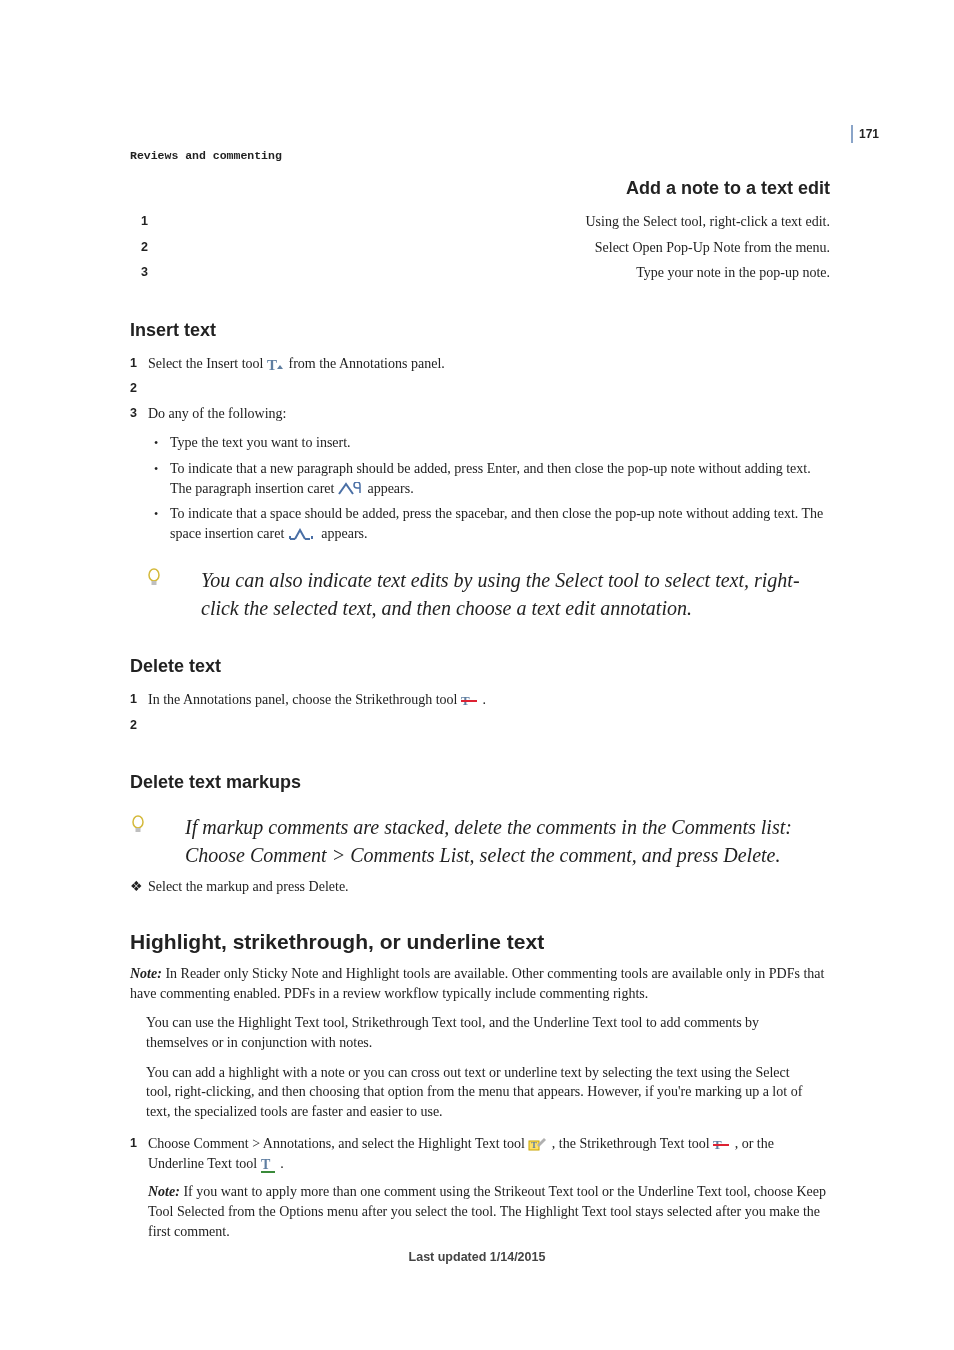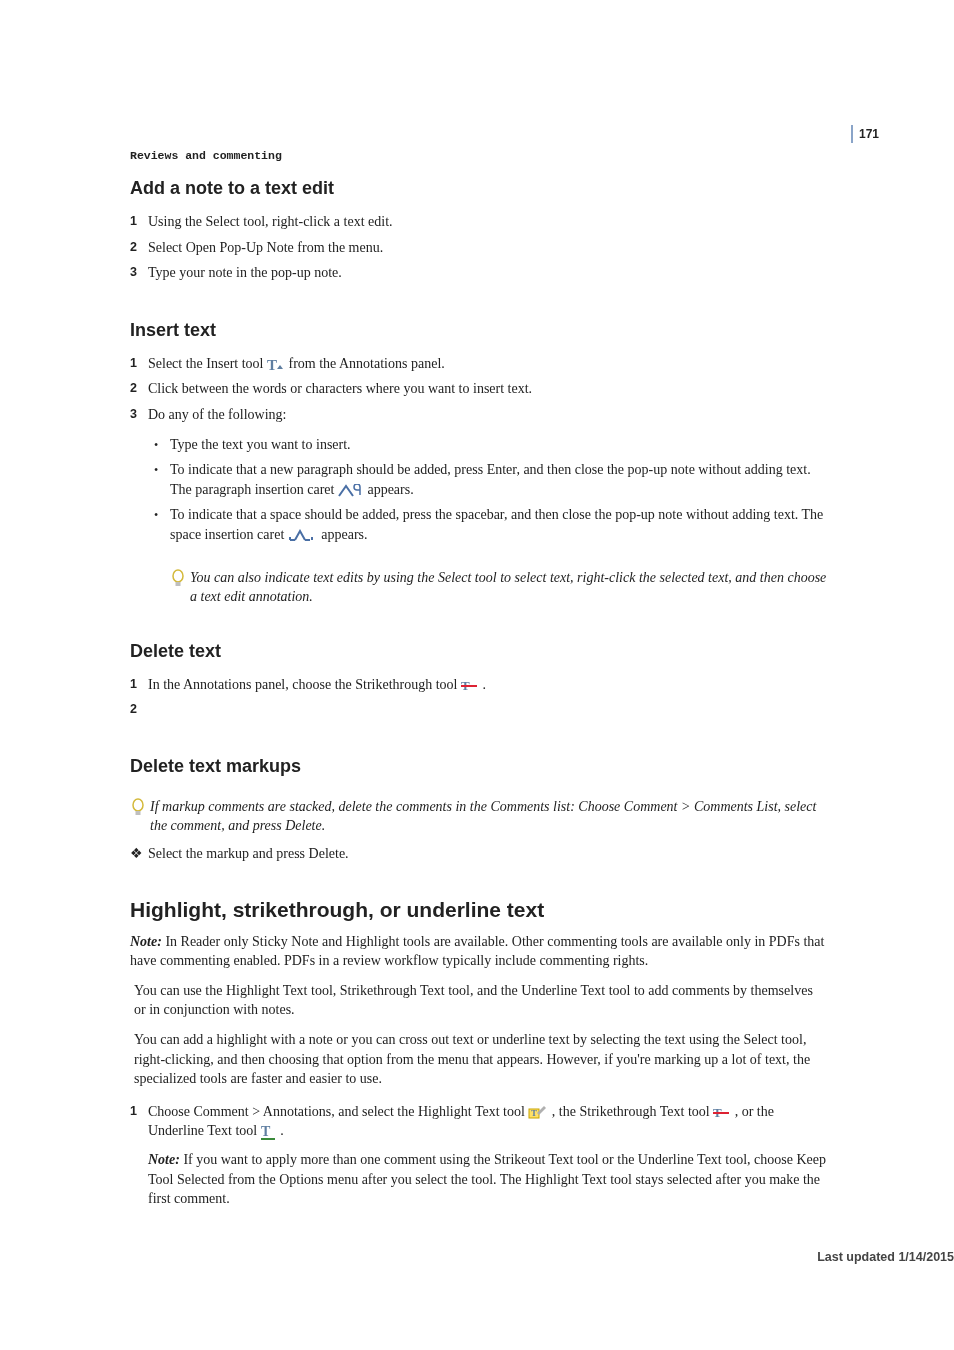--- a/index.html
+++ b/index.html
@@ -3,42 +3,42 @@
 <meta charset="utf-8">
 <style>
   html,body{margin:0;padding:0;background:#fff;color:#222;font-family:"Minion Pro","Times New Roman",Georgia,serif;}
   body{width:954px;min-height:1350px;position:relative;}
   .pagenum{position:absolute;top:125px;right:75px;font-family:"Myriad Pro","Segoe UI",Arial,sans-serif;font-weight:700;font-size:12px;border-left:2px solid #8aa4c8;padding:2px 0 2px 6px;}
   .content{position:absolute;left:130px;top:149px;width:700px;}
   .runhead{font-family:Liberation Mono, monospace;font-weight:700;font-size:11.5px;color:#222;margin-bottom:16px;}
   .h2{font-family:"Myriad Pro","Segoe UI",Arial,sans-serif;font-weight:700;font-size:18px;color:#222;margin:0 0 10px 0;}
   .h2big{font-family:"Myriad Pro","Segoe UI",Arial,sans-serif;font-weight:700;font-size:21px;color:#222;margin:0 0 10px 0;}
   .section{margin-top:34px;}
-  .section.first{margin-top:0;}
+  .section.first{margin-top:0;text-align:right;}
   ol.numlist{list-style:none;padding:0;margin:0;}
   ol.numlist>li{display:flex;padding:3px 0;line-height:1.4;font-size:14px;}
   ol.numlist>li>.num{flex:0 0 18px;font-family:"Myriad Pro","Segoe UI",Arial,sans-serif;font-weight:700;font-size:12.5px;padding-top:1px;}
   ol.numlist>li>.body{flex:1;}
   ul.bullets{list-style:none;padding:0;margin:4px 0 0 24px;}
   ul.bullets>li{display:flex;padding:3px 0;line-height:1.4;font-size:14px;}
   ul.bullets>li>.dot{flex:0 0 16px;font-size:12px;padding-top:2px;}
   ul.bullets>li>.body{flex:1;}
-  .tip{display:flex;margin:20px 0 0 40px;font-style:italic;font-size:14px;line-height:1.4;}
+  .tip{display:flex;margin:20px 0 0 16px;font-style:italic;font-size:20px;line-height:1.4;gap:35px;}
   .tip.nom{margin-left:0;}
   .tip .bulb{flex:0 0 20px;padding-top:1px;}
   .diamond{display:flex;font-size:14px;line-height:1.4;margin-top:8px;}
   .diamond .sym{flex:0 0 18px;}
-  .para{font-size:14px;line-height:1.4;margin:10px 4px;}
+  .para{font-size:14px;line-height:1.4;margin:10px 16px;}
   .note{font-size:14px;line-height:1.4;margin:6px 0 10px 0;}
   .note.indent{margin-left:18px;}
   .note .label{font-weight:700;font-style:italic;}
   .note .txt{}
   .ico{display:inline-block;vertical-align:middle;line-height:1;}
   .ico svg{display:block;}
-  .footer{position:absolute;left:0;width:954px;top:1250px;text-align:right;font-family:"Myriad Pro","Segoe UI",Arial,sans-serif;font-weight:700;font-size:12.5px;color:#444;}
+  .footer{position:absolute;left:0;width:954px;top:1250px;text-align:center;font-family:"Myriad Pro","Segoe UI",Arial,sans-serif;font-weight:700;font-size:12.5px;color:#444;}
 </style>
 </head>
 <body>
 
 <div class="pagenum">171</div>
 
 <div class="content">
   <div class="runhead">Reviews and commenting</div>
 
   <div class="section first">
@@ -68,21 +68,20 @@
         <span>Select the Insert tool </span>
         <span class="ico"><svg width="18" height="16">
                 <text x="0" y="13" font-family="Georgia" font-size="15" font-weight="700" fill="#5f7ea1">T</text>
                 <path d="M10 12 L16 12 L13 8 Z" fill="#5f7ea1"></path>
               </svg></span>
         <span> from the Annotations panel.</span>
       </span>
         </li>
       <li>
           <span class="num">2</span>
-          <span class="body">Click between the words or characters where you want to insert text.</span>
         </li>
       <li>
           <span class="num">3</span>
           <span class="body">Do any of the following:</span>
         </li>
     </ol>
     <ul class="bullets">
       <li>
           <span class="dot">•</span>
           <span class="body">Type the text you want to insert.</span>

